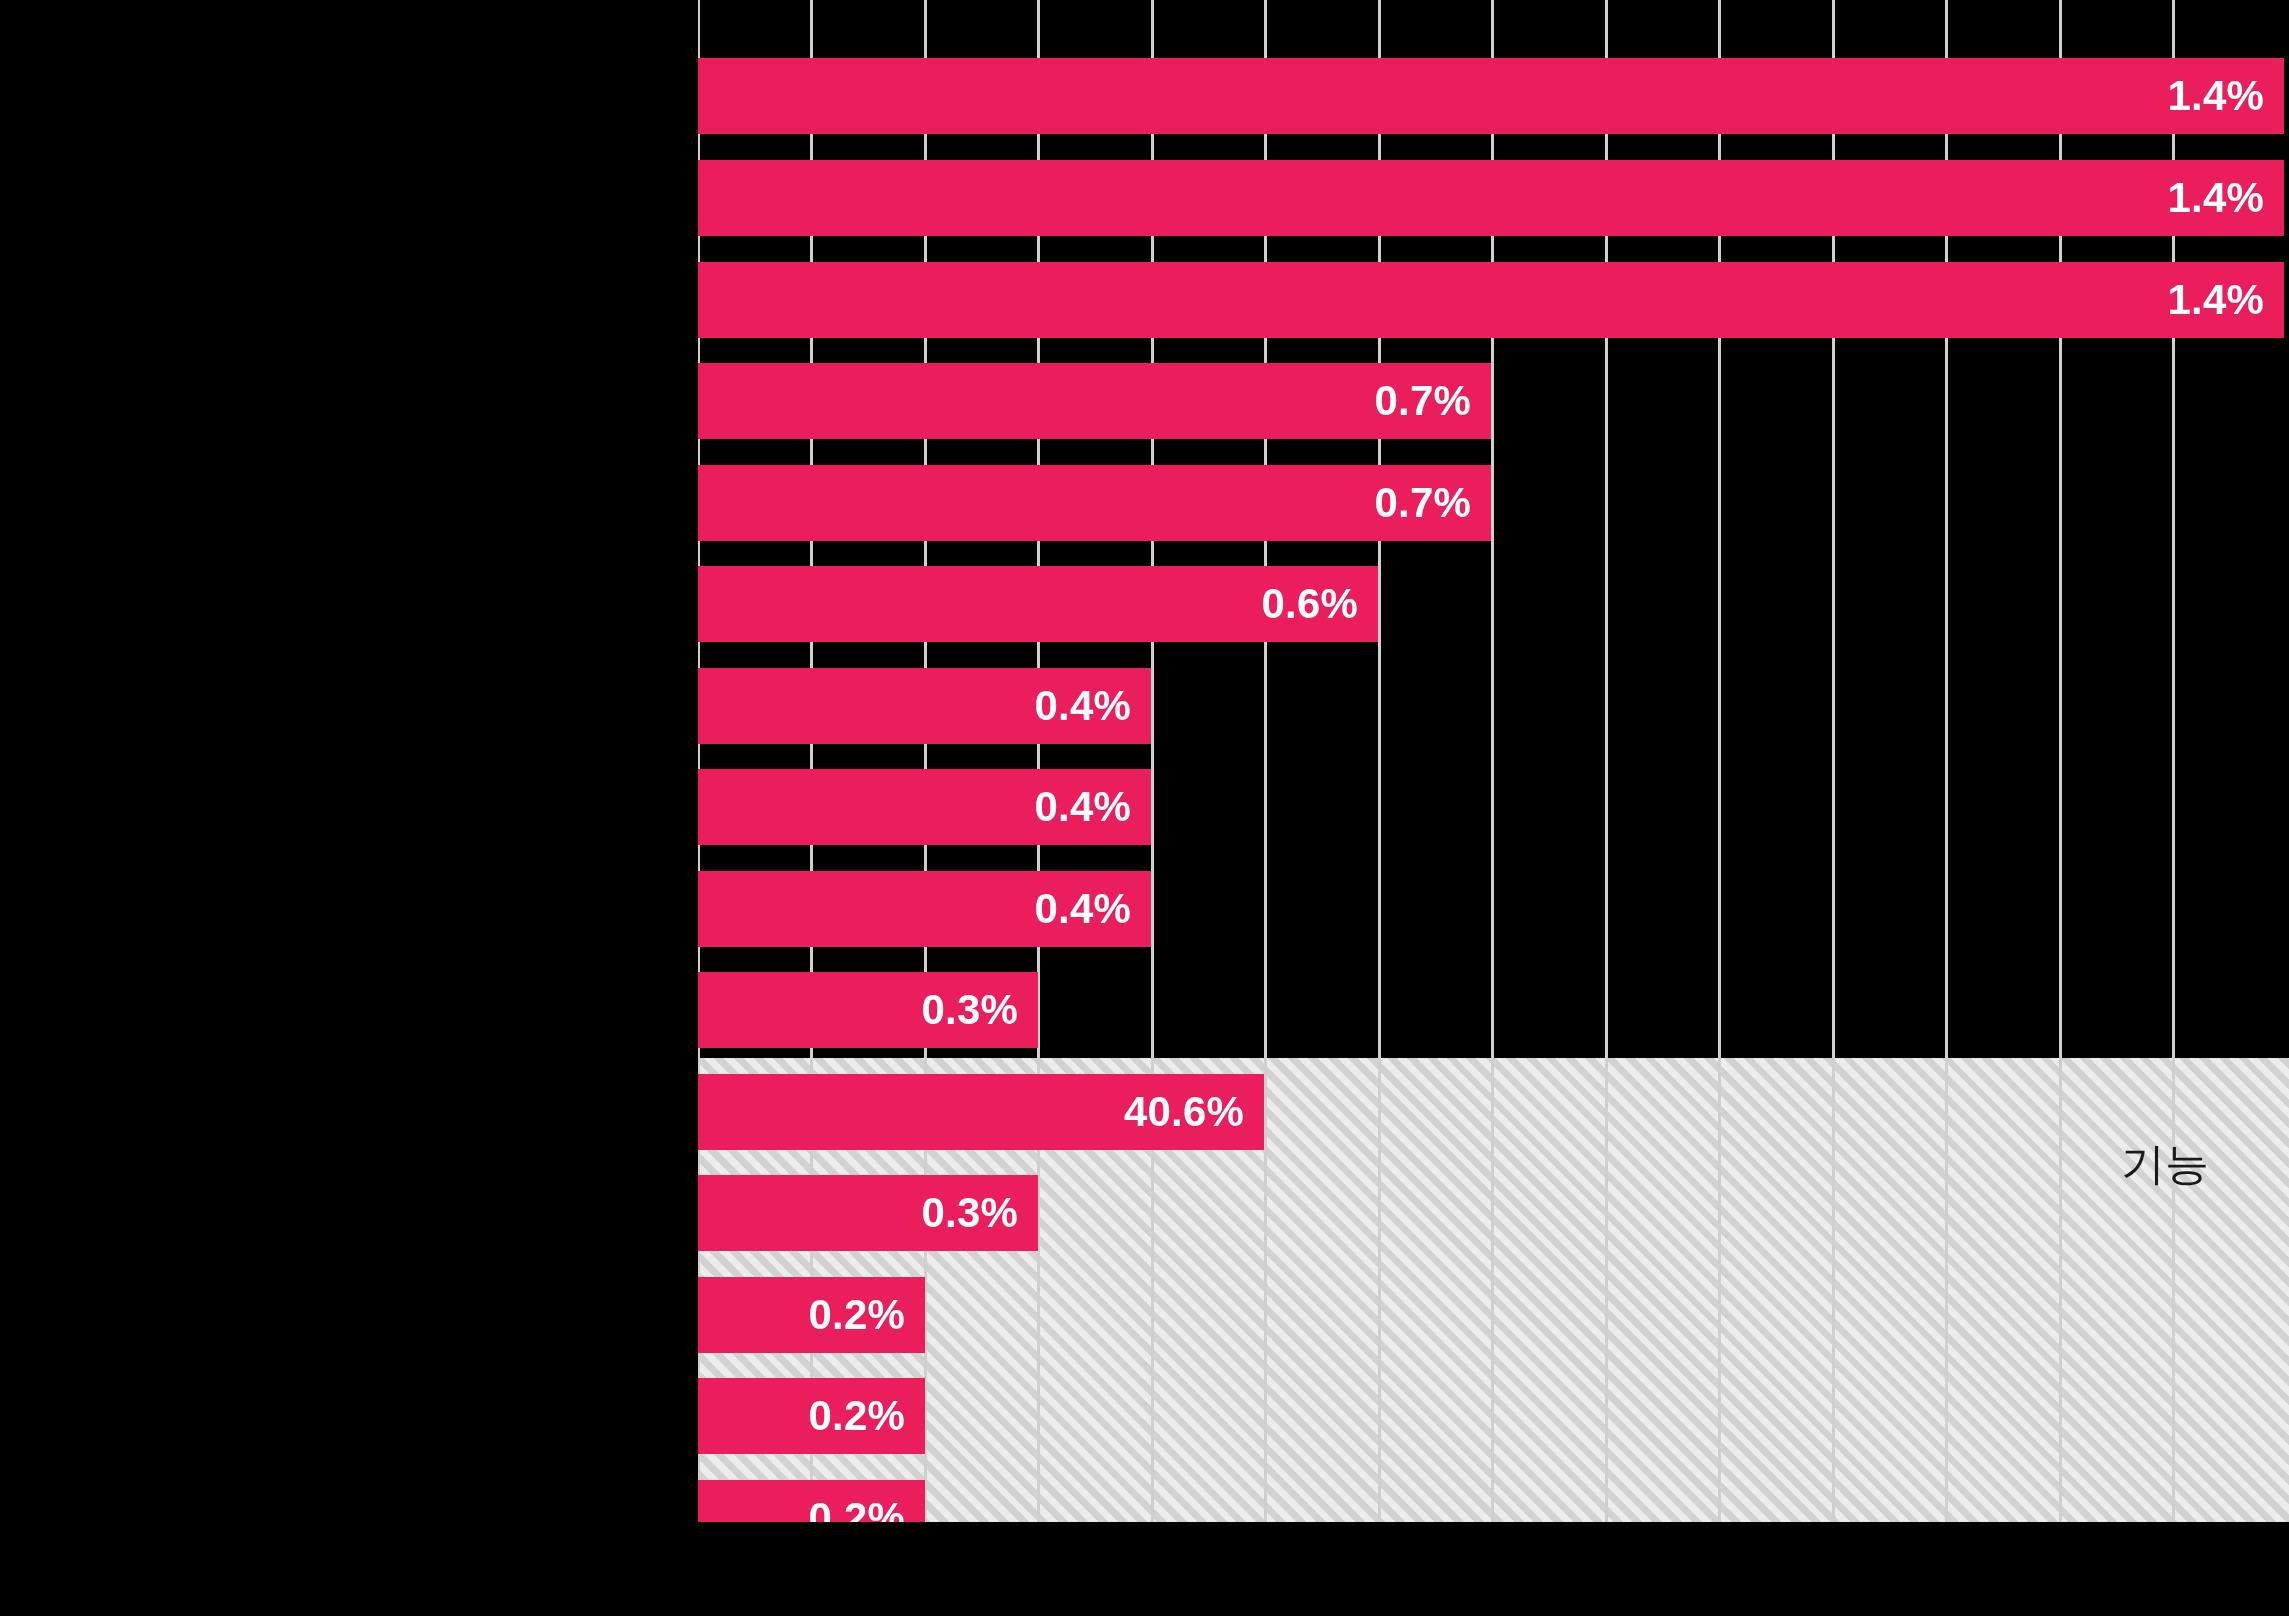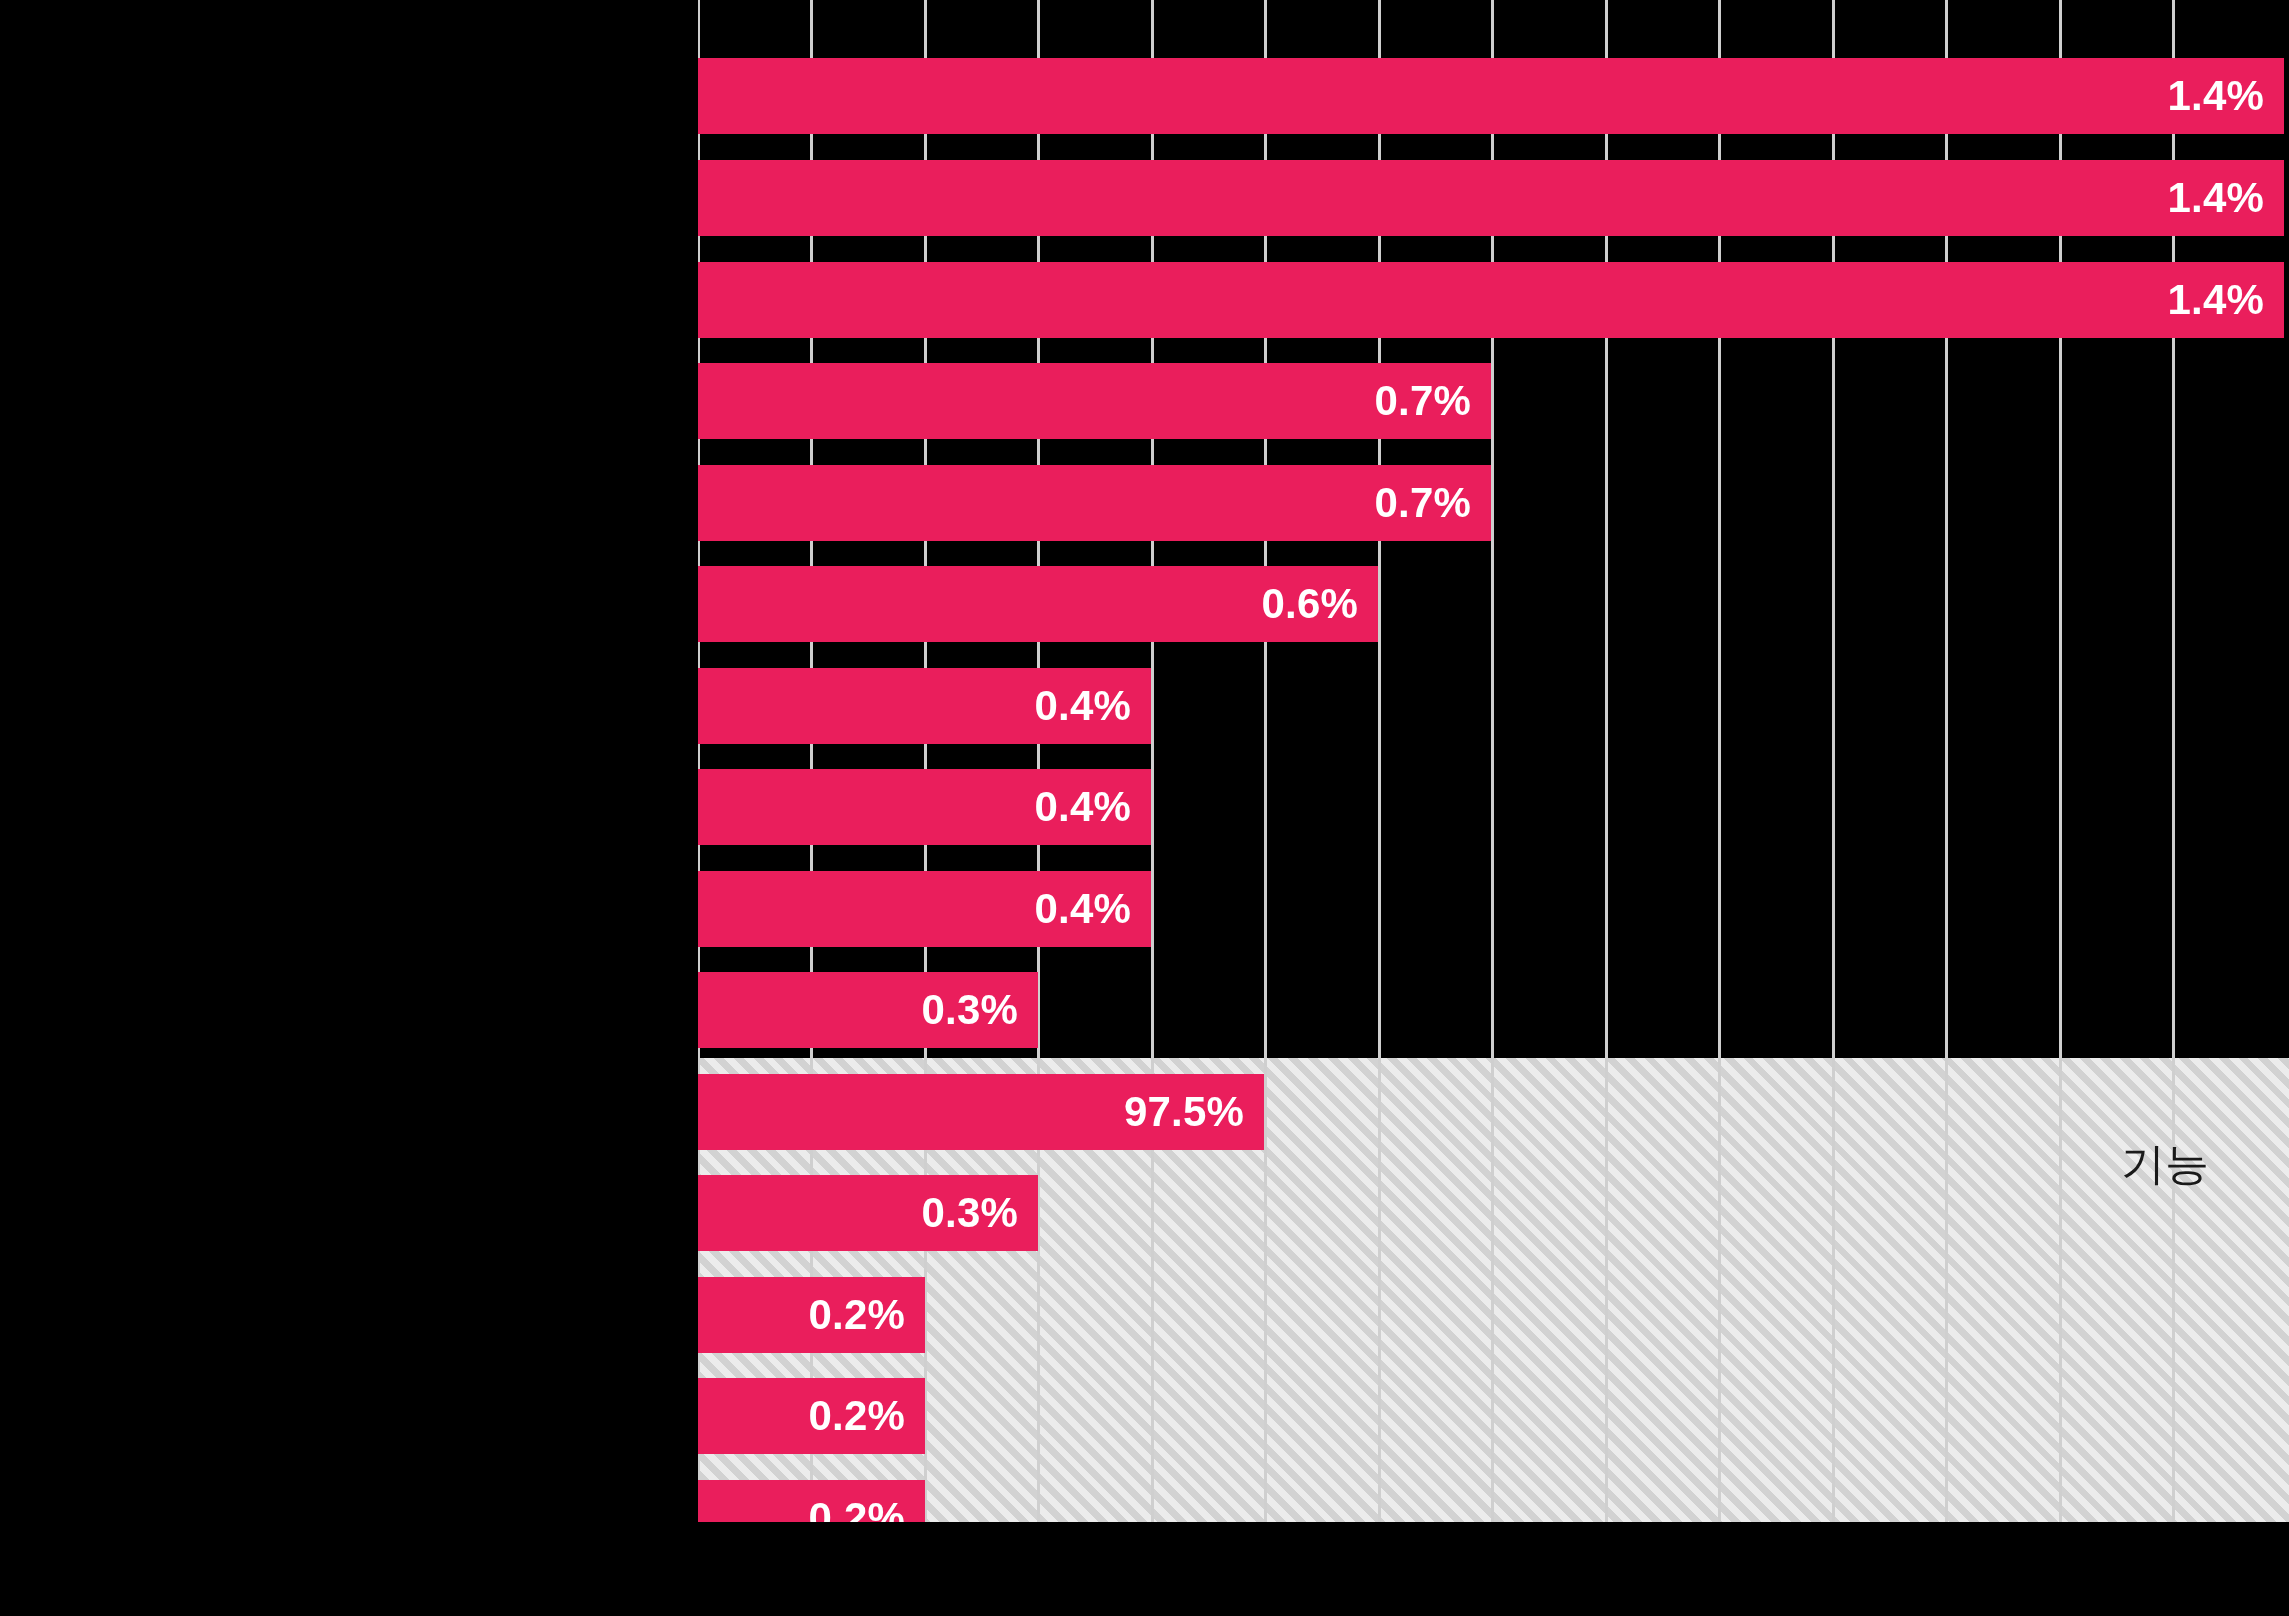--- a/index.html
+++ b/index.html
@@ -172,21 +172,21 @@
   </div>
 
   <div class="bar-row" style="top:972px; left:698px; width:1591px; height:76px;">
     <div class="bar" style="width:340px;">
       <span class="bar-value">0.3%</span>
     </div>
   </div>
 
   <div class="bar-row" style="top:1074px; left:698px; width:1591px; height:76px;">
     <div class="bar" style="width:566px;">
-      <span class="bar-value">97.5%</span>
+      <span class="bar-value">40.6%</span>
     </div>
   </div>
 
   <div class="bar-row" style="top:1175px; left:698px; width:1591px; height:76px;">
     <div class="bar" style="width:340px;">
       <span class="bar-value">0.3%</span>
     </div>
   </div>
 
   <div class="bar-row" style="top:1277px; left:698px; width:1591px; height:76px;">

